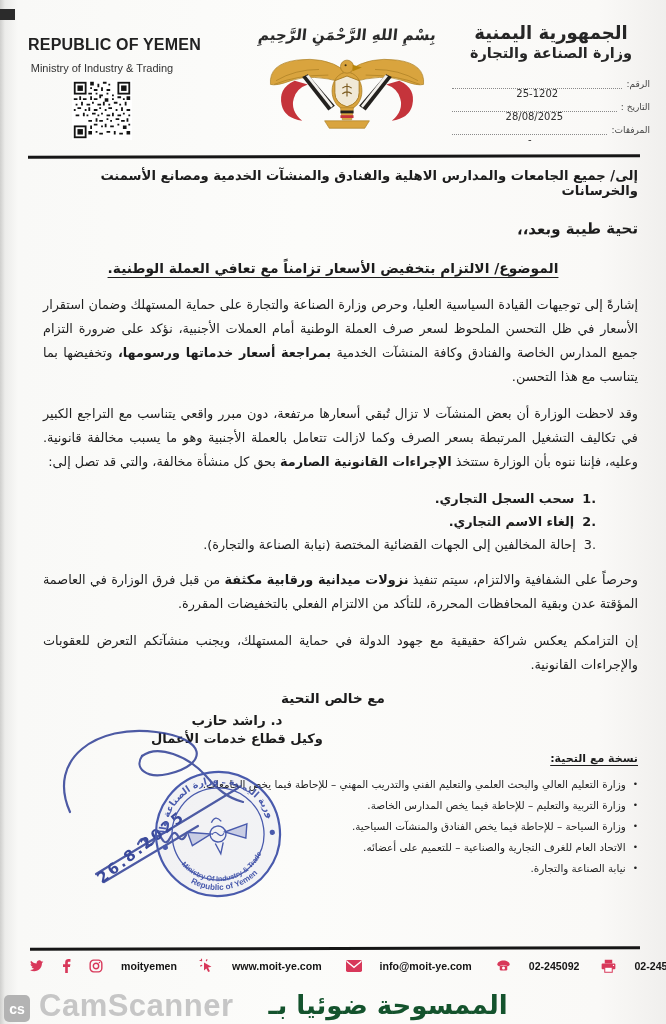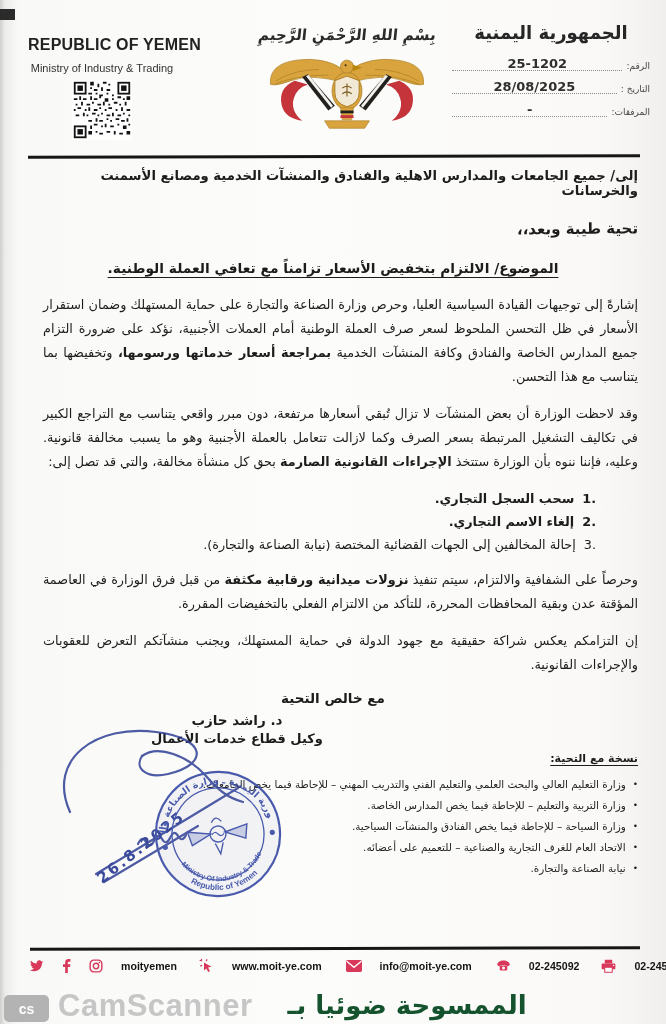--- a/index.html
+++ b/index.html
@@ -19,21 +19,21 @@
   .qr{display:inline-block;margin-top:6px;}
   .hdr-center{position:absolute;left:252px;top:26px;width:190px;text-align:center;}
   .bismillah{font-size:15px;font-weight:700;color:#2a2a2a;transform:skewX(-6deg);}
   .hdr-right{position:absolute;right:10px;top:22px;width:210px;text-align:center;direction:rtl;}
   .hdr-right .c1{font-size:18px;font-weight:700;color:#262626;transform:scaleY(1.05);}
   .hdr-right .c2{font-size:14.5px;font-weight:700;color:#262626;margin-top:2px;}
   .fields{margin-top:8px;padding:0 6px;}
   .frow{display:flex;direction:rtl;align-items:flex-end;margin-top:3px;}
   .flabel{font-size:9px;color:#444;white-space:nowrap;margin-left:4px;}
   .fline{flex:1;border-bottom:1px dotted #8a8a8a;text-align:center;}
-  .fval{font-size:13px;font-weight:700;color:#2e2e2e;position:relative;top:2px;}
+  .fval{font-size:10px;font-weight:400;color:#2e2e2e;position:relative;top:13px;}
   .hrule{position:absolute;height:3px;background:#161616;transform:rotate(-.15deg);}
   .hrule.top{left:28px;right:26px;top:155px;}
   .hrule.bottom{left:30px;right:26px;top:947px;}
   
   .letter{position:absolute;top:168px;left:28px;right:28px;direction:rtl;text-align:right;}
   .to-line{font-size:13.2px;font-weight:700;margin-bottom:24px;}
   .greeting{font-size:15px;font-weight:600;margin-bottom:20px;transform:rotate(-.5deg);}
   .subject{font-size:13.8px;font-weight:700;text-align:center;text-decoration:underline;text-underline-offset:4px;margin-bottom:17px;}
   .para{font-size:12.8px;line-height:24px;text-align:justify;text-align-last:right;margin:0 0 13px 15px;}
   .nlist{margin:0 42px 12px 0;}
@@ -52,21 +52,21 @@
   
   .stampwrap{position:absolute;left:38px;top:716px;z-index:2;opacity:.92;}
   
   .contact{position:absolute;left:30px;right:12px;top:958px;display:flex;align-items:center;gap:18px;direction:ltr;
     font-family:"Liberation Sans","DejaVu Sans",sans-serif;font-size:10.6px;font-weight:700;color:#141414;white-space:nowrap;}
   .contact .ic{display:inline-flex;align-items:center;}
   .contact .ar{direction:rtl;font-family:"DejaVu Sans",sans-serif;font-size:10.4px;}
   .sep{font-weight:700;color:#222;margin:0 2px;}
   
   .wm{position:absolute;left:4px;top:988px;display:flex;align-items:flex-start;gap:9px;color:#c3c3c3;}
-  .wm .badge{width:45px;height:27px;margin-top:7px;background:#b3b3b3;border-radius:5px;color:#fff;
+  .wm .badge{width:26px;height:27px;margin-top:7px;background:#b3b3b3;border-radius:5px;color:#fff;
     font-family:"Liberation Sans",sans-serif;font-weight:700;font-size:14px;display:flex;align-items:center;justify-content:center;}
   .wm .app{font-family:"Liberation Sans",sans-serif;font-weight:700;font-size:31px;letter-spacing:.5px;color:#c6c6c6;}
   .wm .artxt{font-size:26px;font-weight:700;color:#14532d;margin-left:26px;margin-top:2px;}
 </style>
 </head>
 <body>
 
 <div class="paper"></div>
 <div class="scan-mark-tl"></div>
 
@@ -119,20 +119,21 @@
     <path d="M90 37 v14 M85 42 q5 -4 10 0 M85 48 q5 -4 10 0" fill="none" stroke="#7a5a1e" stroke-width="1.2"></path>
     <path d="M83 63 h14 l-2 13 h-10 z" fill="#d9a43e" stroke="#a87c22" stroke-width=".6"></path>
     <rect x="83" y="66" width="14" height="3" fill="#23211e"></rect>
     <rect x="83" y="71" width="14" height="3" fill="#c5343b"></rect>
     <path d="M66 77 h48 l-5 8 h-38 z" fill="#d9a43e" stroke="#a87c22" stroke-width=".7"></path>
   </svg>
 </div>
 
 <div class="hdr-right">
   <div class="c1">الجمهورية اليمنية</div>
+  <div class="c2">وزارة الصناعة والتجارة</div>
   <div class="fields">
     <div class="frow">
       <span class="flabel">الرقم:</span>
       <span class="fline"><span class="fval">25-1202</span></span>
     </div>
     <div class="frow">
       <span class="flabel">التاريخ :</span>
       <span class="fline"><span class="fval">28/08/2025</span></span>
     </div>
     <div class="frow">

